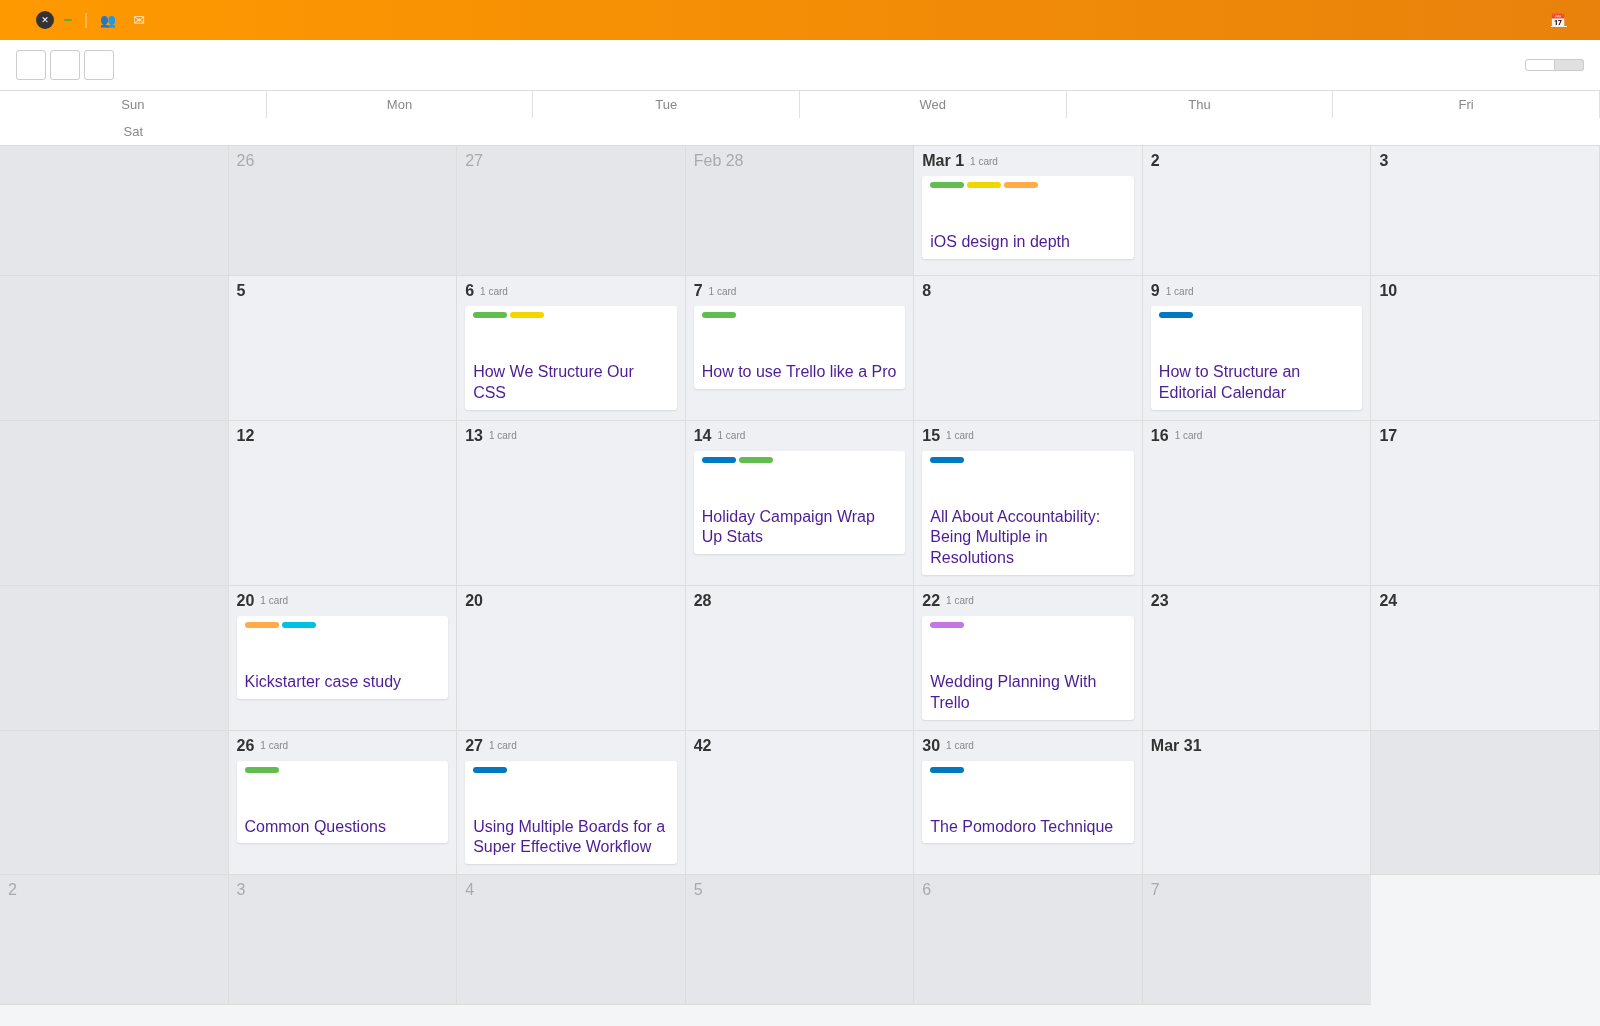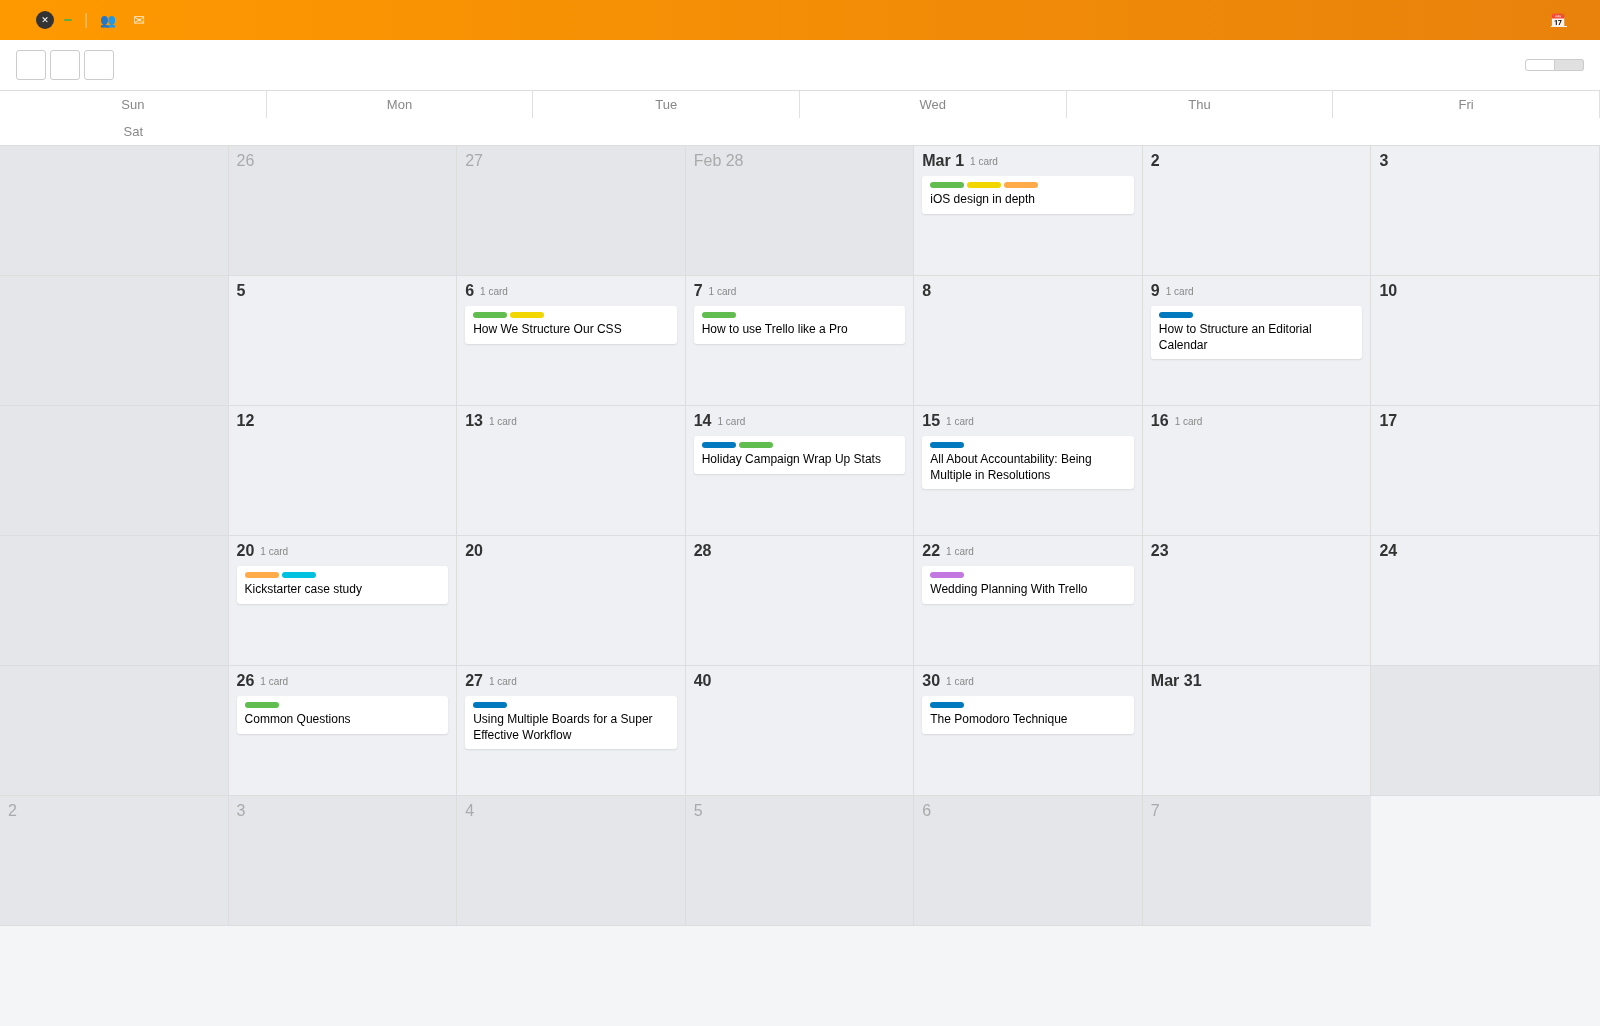--- a/index.html
+++ b/index.html
@@ -163,23 +163,24 @@
       border-radius: 3px;
     }
     .label-tag.green { background: #61bd4f; }
     .label-tag.yellow { background: #f2d600; }
     .label-tag.orange { background: #ffab4a; }
     .label-tag.blue { background: #0079bf; }
     .label-tag.cyan { background: #00c2e0; }
     .label-tag.purple { background: #c377e0; }
 
     .card-title {
-      font-size: 12px;
-      color: #000000;
+      font-size: 16px;
+      color: #4c1d95;
       line-height: 1.3;
+      margin-top: 44px;
     }
   </style>
 </head>
 <body>
 
 <div class="navbar">
   <span class="navbar-title"></span>
   <span class="navbar-star"></span>
   <div class="navbar-org">
     <span style="background:#333;border-radius:50%;width:18px;height:18px;display:flex;align-items:center;justify-content:center;font-size:9px;color:#fff;">✕</span>
@@ -433,21 +434,21 @@
       </div>
       <div class="cal-card">
         <div class="card-labels">
           <div class="label-tag blue"></div>
         </div>
         <div class="card-title">Using Multiple Boards for a Super Effective Workflow</div>
       </div>
     </div>
     <div class="cal-cell in-month">
       <div class="day-header">
-        <span class="day-num">40</span>
+        <span class="day-num">42</span>
       </div>
     </div>
     <div class="cal-cell in-month">
       <div class="day-header">
         <span class="day-num">30</span>
         <span class="card-count">1 card</span>
       </div>
       <div class="cal-card">
         <div class="card-labels">
           <div class="label-tag blue"></div>

